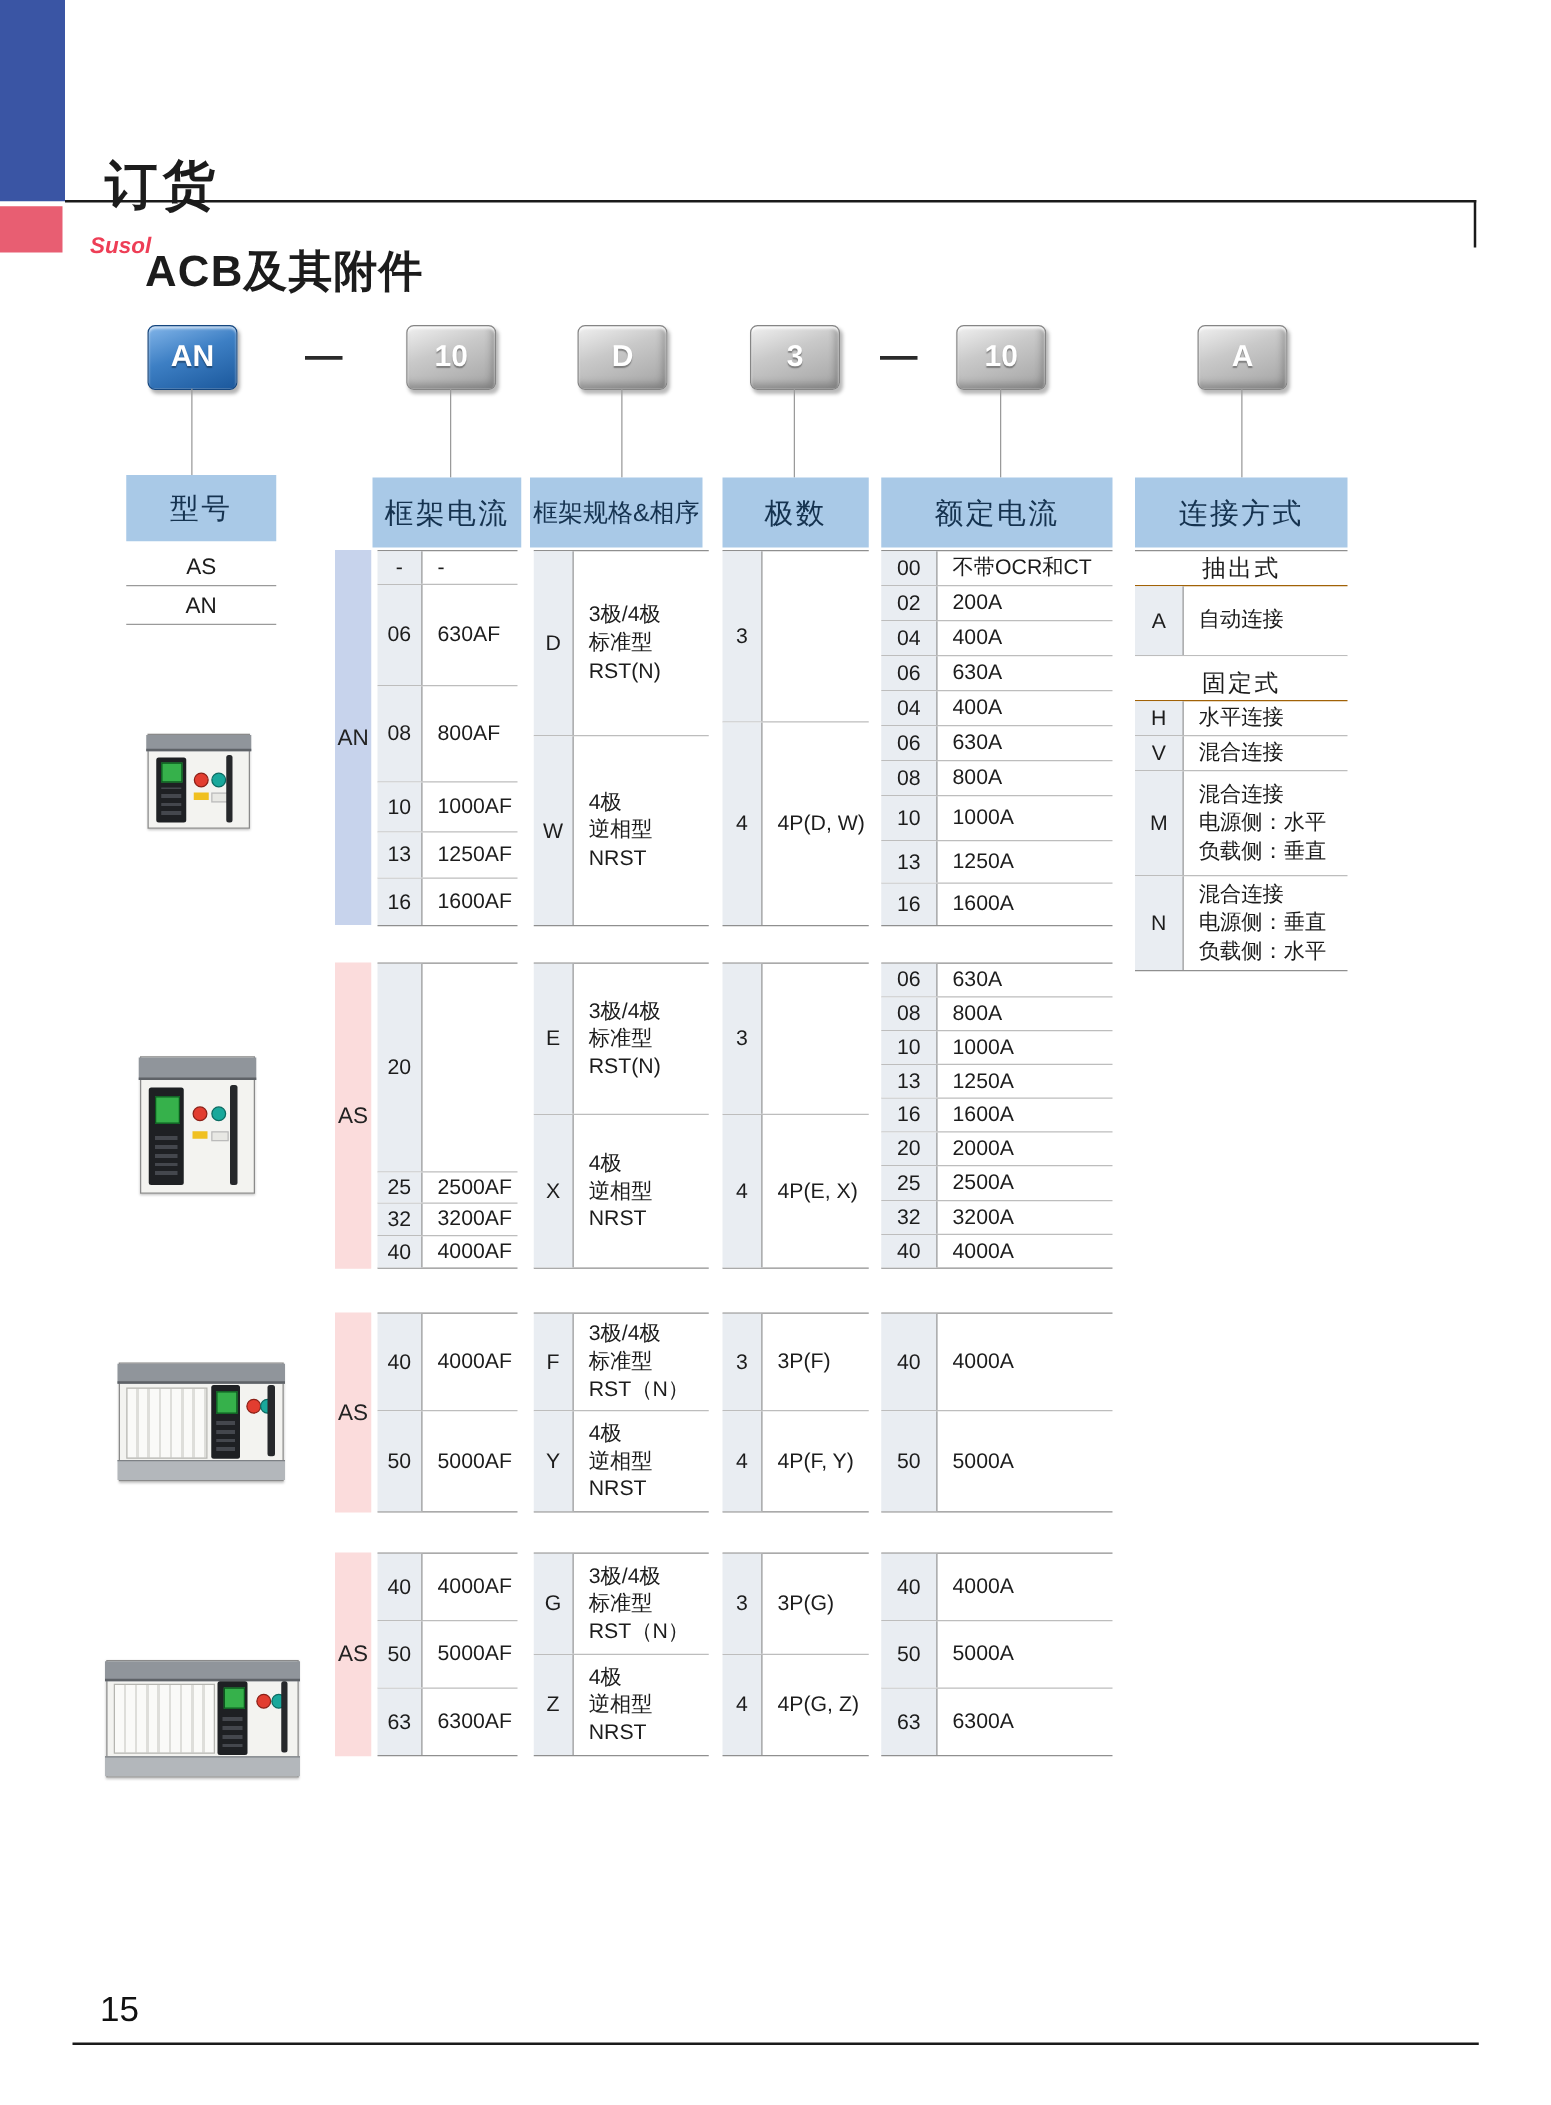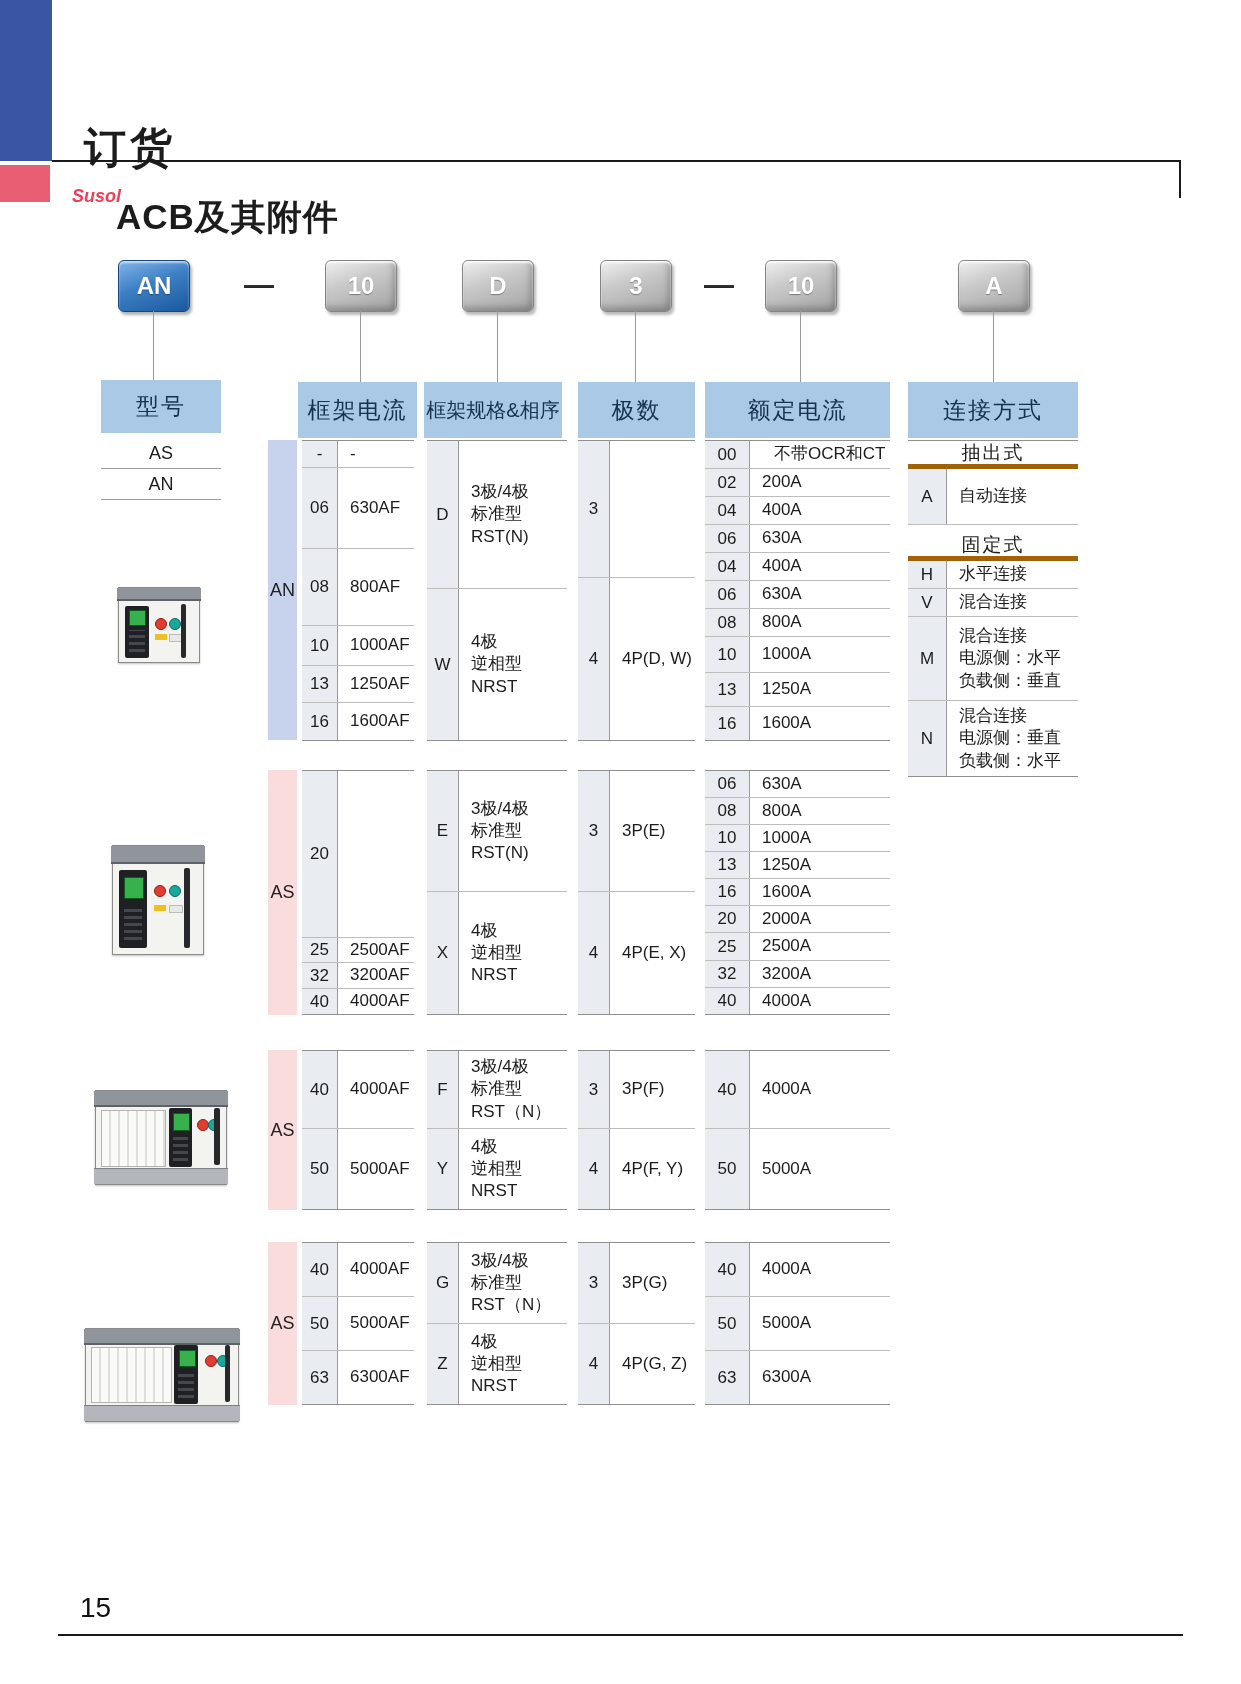--- a/index.html
+++ b/index.html
@@ -35,21 +35,21 @@
   .model-list{position:absolute;left:101px;top:438px;width:120px;font-size:18px;}
   .model-row{height:30px;display:flex;align-items:center;justify-content:center;border-bottom:1px solid #9a9a9a;}
 
   
   .tbl{position:absolute;border-top:1px solid #8f8f8f;border-bottom:1px solid #8f8f8f;font-size:17px;box-sizing:border-box;background:#fff;}
   .tr{display:flex;align-items:stretch;border-bottom:1px solid #bdbdbd;box-sizing:border-box;}
   .tr:last-child{border-bottom:none;}
   .tr.nb{border-bottom:none;}
   .td-code{flex:0 0 var(--cw);display:flex;align-items:center;justify-content:center;background:#e9edf2;border-right:1px solid #9a9a9a;}
   .td-val{flex:1;display:flex;flex-direction:column;justify-content:center;padding-left:12px;line-height:1.3;}
-  .subhead{display:flex;align-items:center;justify-content:center;border-bottom:5px solid #a16207;font-size:19px;letter-spacing:2px;box-sizing:border-box;}
+  .subhead{display:flex;align-items:center;justify-content:center;border-bottom:1px solid #a16207;font-size:19px;letter-spacing:2px;box-sizing:border-box;}
   .gaprow{border:none;background:#fff;}
 
   
   .secbar{position:absolute;width:29px;display:flex;align-items:center;justify-content:center;font-size:18px;color:#222;}
   .secbar.an{background:#c7d3ec;}
   .secbar.as{background:#fbdcdc;}
 
   
   .acb{position:absolute;border:1px solid #8a8a8a;background:#f3f3f0;box-shadow:0 1px 2px rgba(0,0,0,.25);}
   .acb .top{position:absolute;left:-2px;right:-2px;top:0;height:15%;background:#90959b;border-bottom:2px solid #5e6267;}
@@ -162,21 +162,21 @@
     <div class="tr" style="height:137px;">
         <div class="td-code">3</div>
       </div>
     <div class="tr" style="height:162px;">
         <div class="td-code">4</div>
         <div class="td-val">4P(D, W)</div>
       </div>
   </div>
 
   <div class="tbl" style="left:705px;top:440px;width:185px;--cw:44px;">
-    <div class="tr" style="height:28px;gap:12px;">
+    <div class="tr" style="height:28px;">
         <div class="td-code">00</div>
         <div class="td-val">不带OCR和CT</div>
       </div>
     <div class="tr" style="height:28px;">
         <div class="td-code">02</div>
         <div class="td-val">200A</div>
       </div>
     <div class="tr" style="height:28px;">
         <div class="td-code">04</div>
         <div class="td-val">400A</div>
@@ -280,21 +280,20 @@
           <span>4极</span>
           <span>逆相型</span>
           <span>NRST</span>
         </div>
       </div>
   </div>
 
   <div class="tbl" style="left:578px;top:770px;width:117px;--cw:31px;">
     <div class="tr" style="height:121px;">
         <div class="td-code">3</div>
-        <div class="td-val">3P(E)</div>
       </div>
     <div class="tr" style="height:122px;">
         <div class="td-code">4</div>
         <div class="td-val">4P(E, X)</div>
       </div>
   </div>
 
   <div class="tbl" style="left:705px;top:770px;width:185px;--cw:44px;">
     <div class="tr" style="height:27px;">
         <div class="td-code">06</div>

